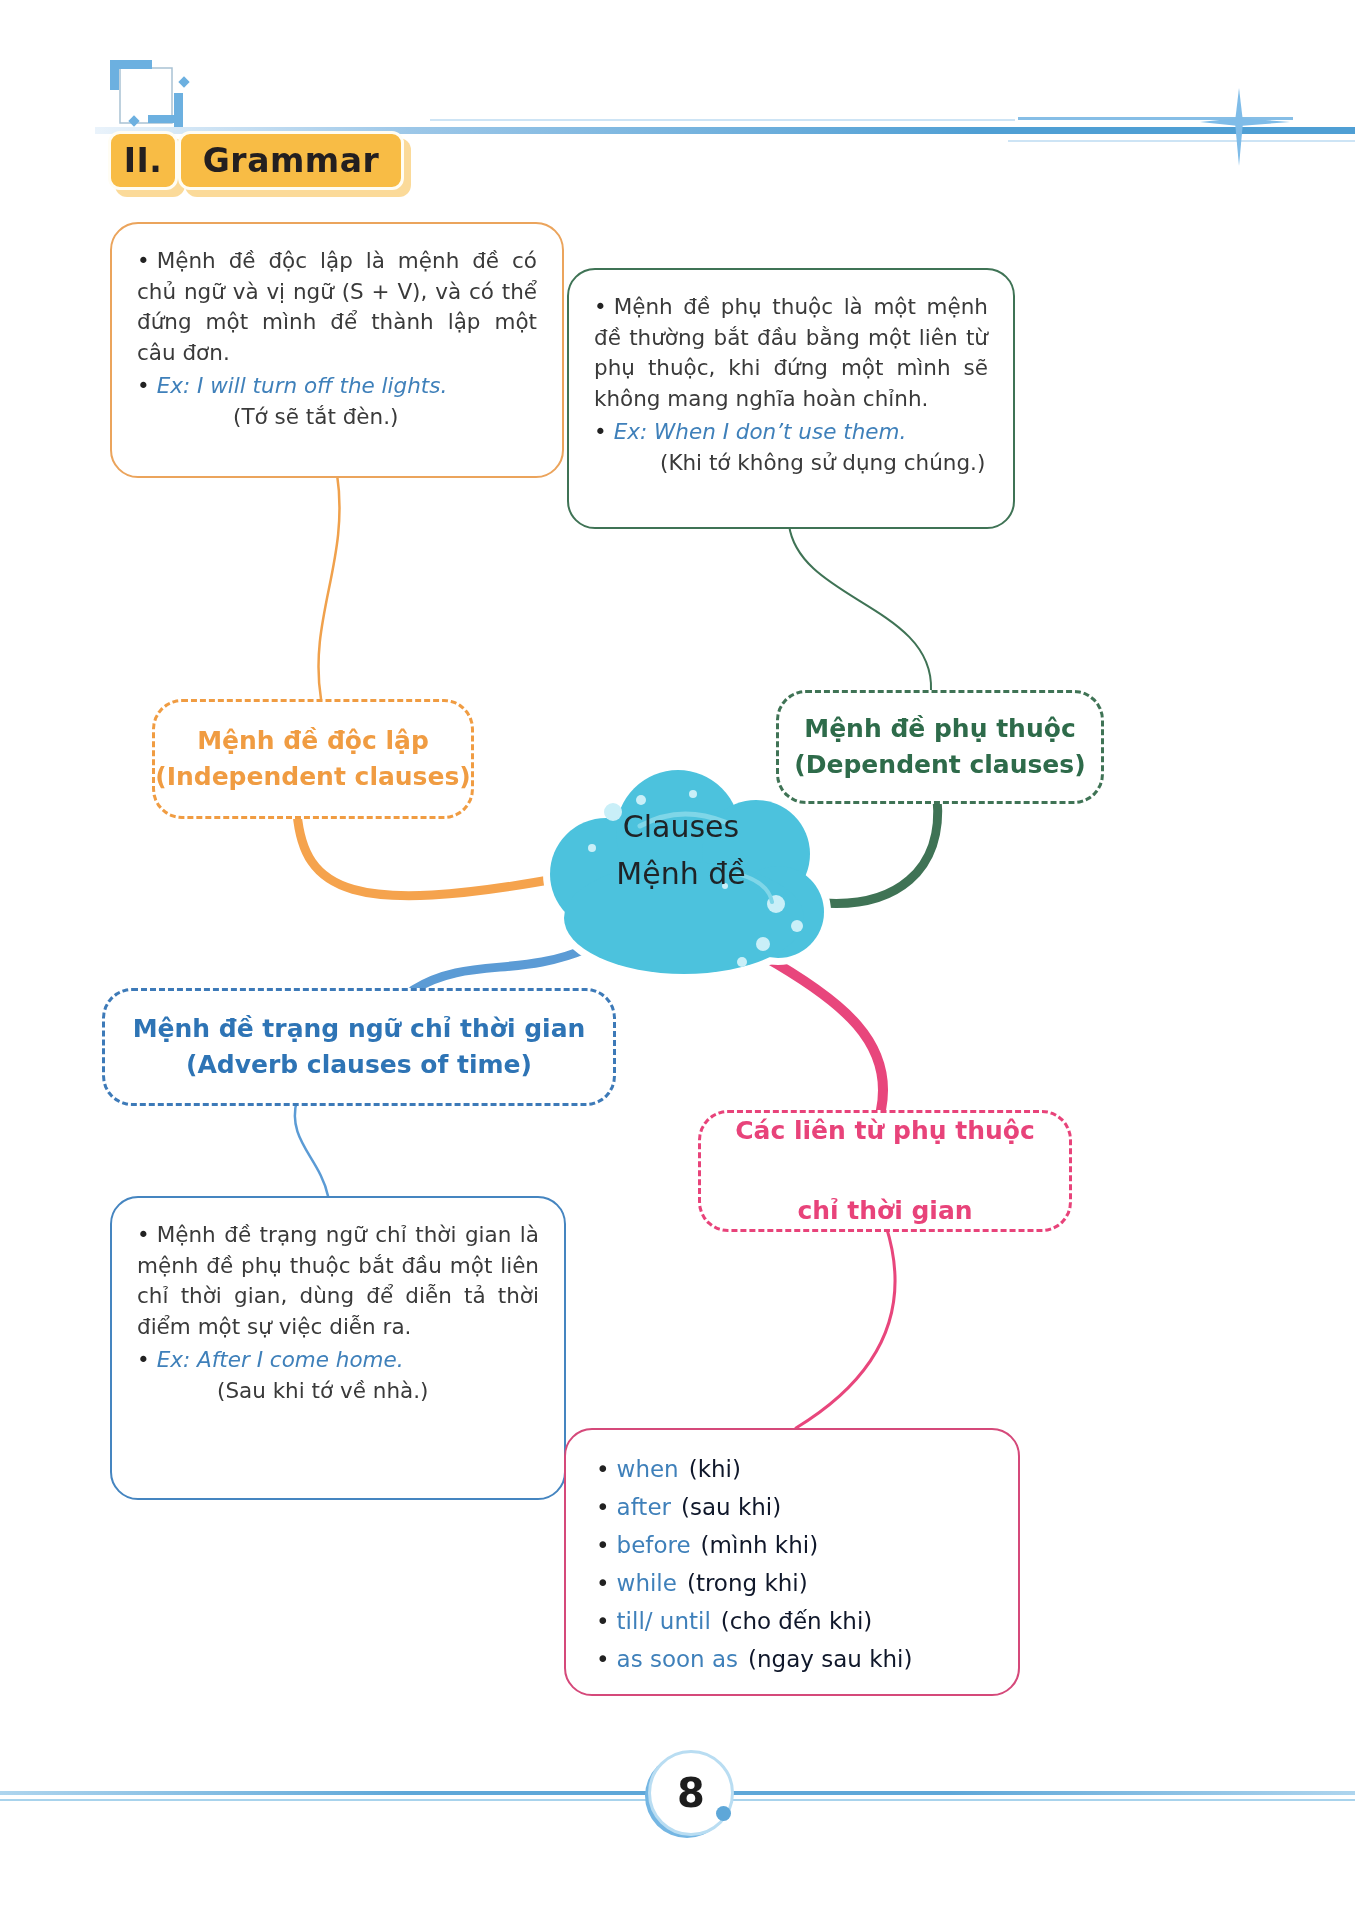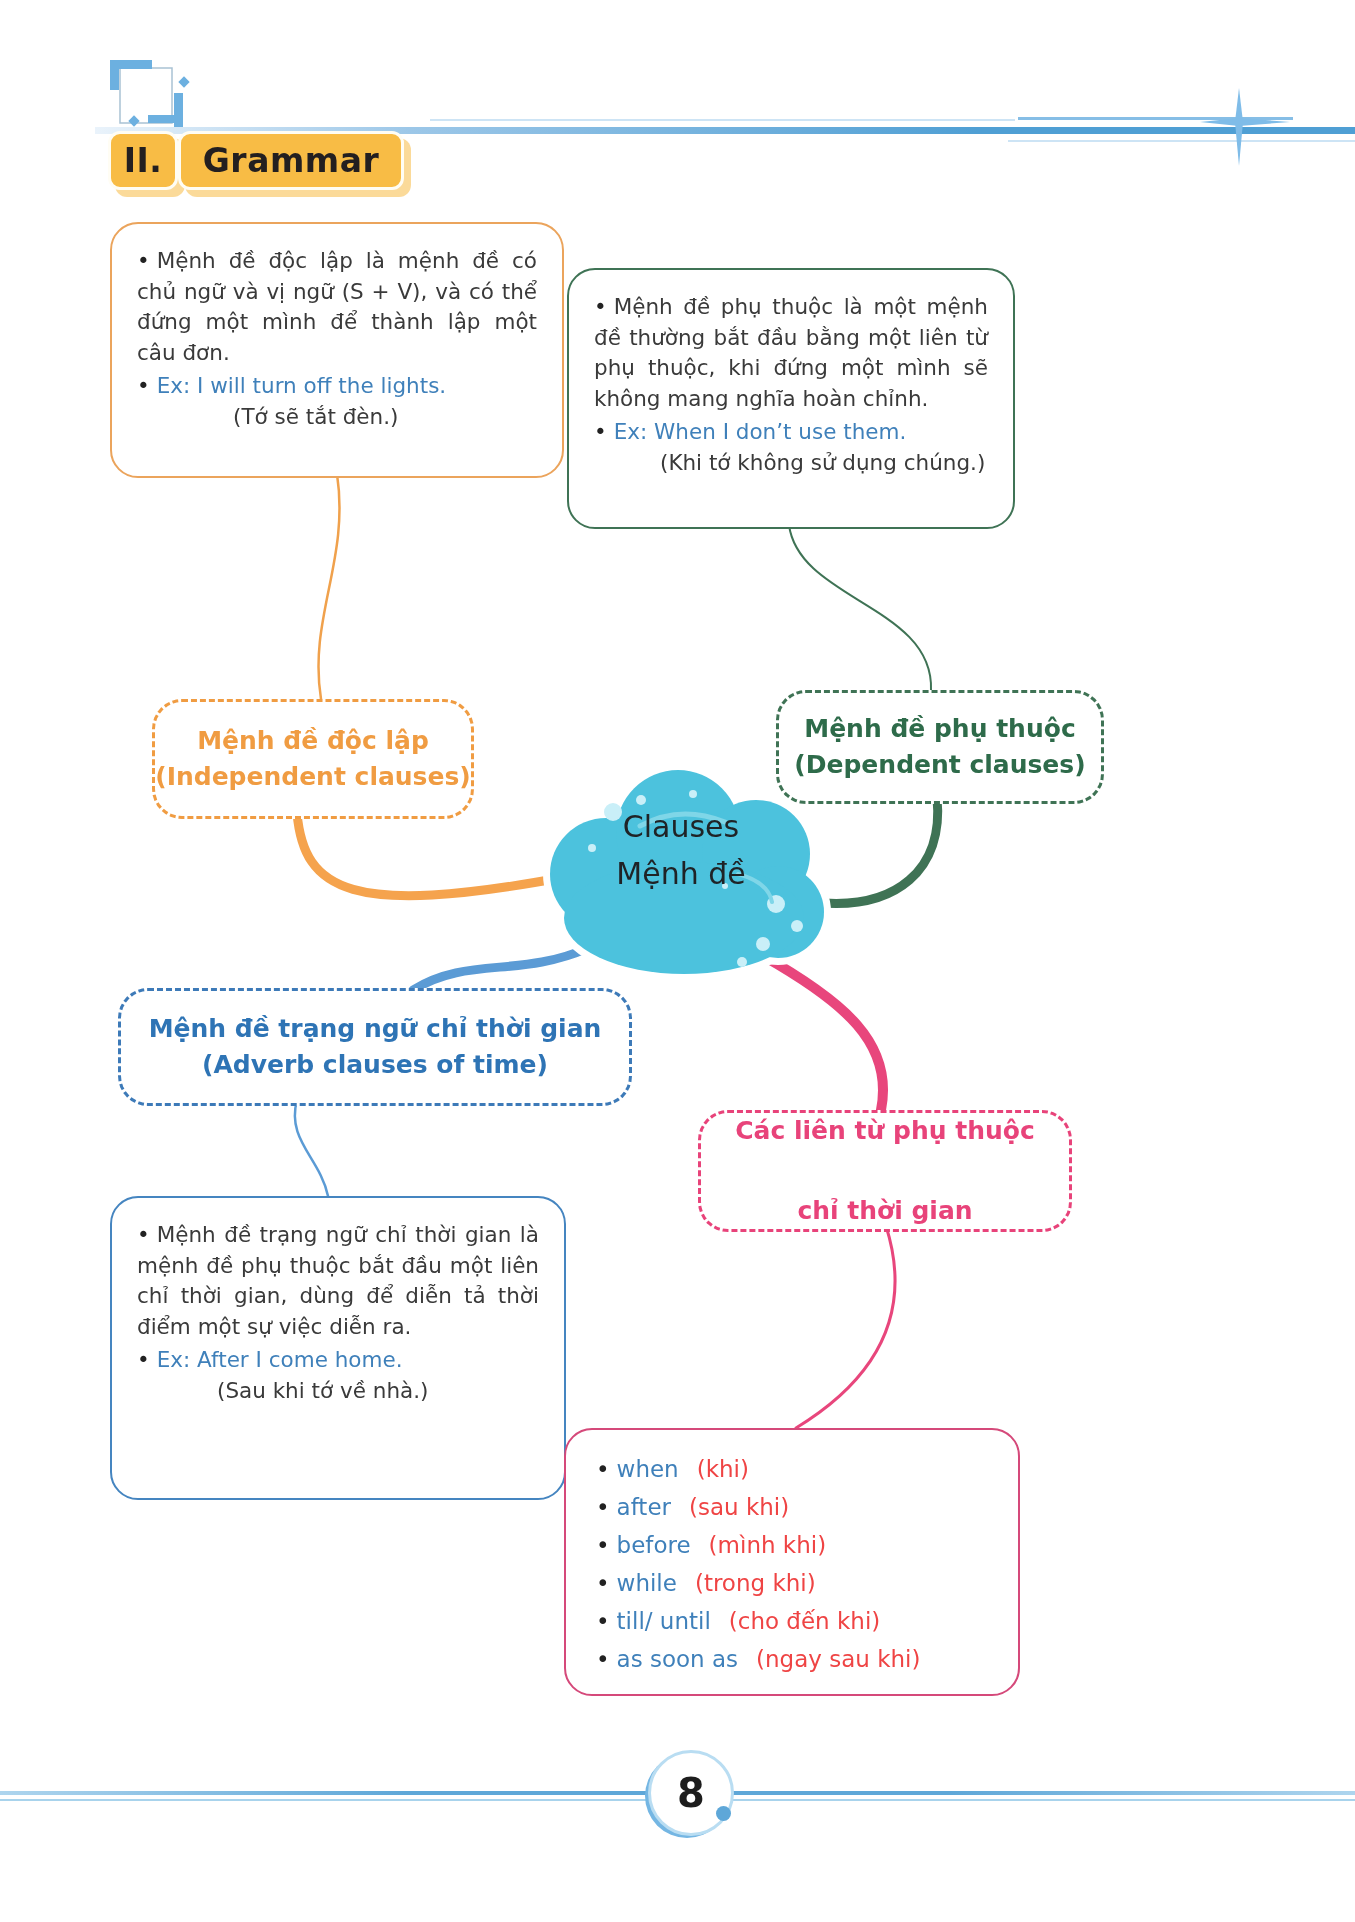--- a/index.html
+++ b/index.html
@@ -36,46 +36,46 @@
   #badge-number{left:108px;top:131px;width:64px;height:53px;}
   #badge-title{left:178px;top:131px;width:220px;height:53px;}
 
   
   .note{position:absolute;background:#ffffff;border-radius:28px;z-index:3;
     color:var(--ink);font-size:21.5px;line-height:1.43;}
   .note .inner{padding:22px 25px;}
   .def{margin:0;text-align:justify;}
   .bullet{margin-right:7px;color:#222;}
   .ex{margin:2px 0 0 0;}
-  .ex .ex-text{color:var(--ex-blue);}
+  .ex .ex-text{color:var(--ex-blue);font-style:italic;}
   .trans{margin:0;}
   #box-tl{left:110px;top:222px;width:450px;height:252px;border:2px solid var(--orange-border);}
   #box-tr{left:567px;top:268px;width:444px;height:257px;border:2px solid var(--green-border);}
   #box-bl{left:110px;top:1196px;width:452px;height:300px;border:2px solid var(--blue-border);}
   #box-br{left:564px;top:1428px;width:452px;height:264px;border:2px solid var(--pink-border);}
   #box-tl .trans{padding-left:96px;}
   #box-tr .trans{padding-left:66px;}
   #box-bl .trans{padding-left:80px;}
 
   
   .conj-list{padding:20px 0 0 30px;}
   .conj-row{font-size:23px;line-height:38px;color:#2b2b2b;}
   .conj-word{color:var(--ex-blue);}
-  .conj-meaning{color:#ef4444;margin-left:18px;}
+  .conj-meaning{color:#0f172a;margin-left:10px;}
 
   
   .branch{position:absolute;background:#ffffff;border-radius:30px;z-index:3;
     display:flex;flex-direction:column;align-items:center;justify-content:center;
     text-align:center;font-weight:bold;}
   .branch .l1,.branch .l2{line-height:1.45;}
   #label-orange{left:152px;top:699px;width:316px;height:114px;
     border:3px dashed var(--orange);color:var(--orange);font-size:25px;}
   #label-green{left:776px;top:690px;width:322px;height:108px;
     border:3px dashed var(--green-border);color:var(--green);font-size:25px;}
-  #label-blue{left:118px;top:988px;width:508px;height:112px;
+  #label-blue{left:102px;top:988px;width:508px;height:112px;
     border:3px dashed #3d7ab8;color:var(--blue);font-size:25px;}
   #label-pink{left:698px;top:1110px;width:368px;height:116px;
     border:3px dashed var(--pink);color:var(--pink);font-size:25px;gap:44px;}
 
   
   #cloud{left:520px;top:756px;width:322px;height:236px;z-index:4;}
   #cloud-text{left:520px;top:804px;width:322px;z-index:5;text-align:center;
     color:#1f2326;font-weight:normal;font-size:30px;line-height:1.55;}
 
   

